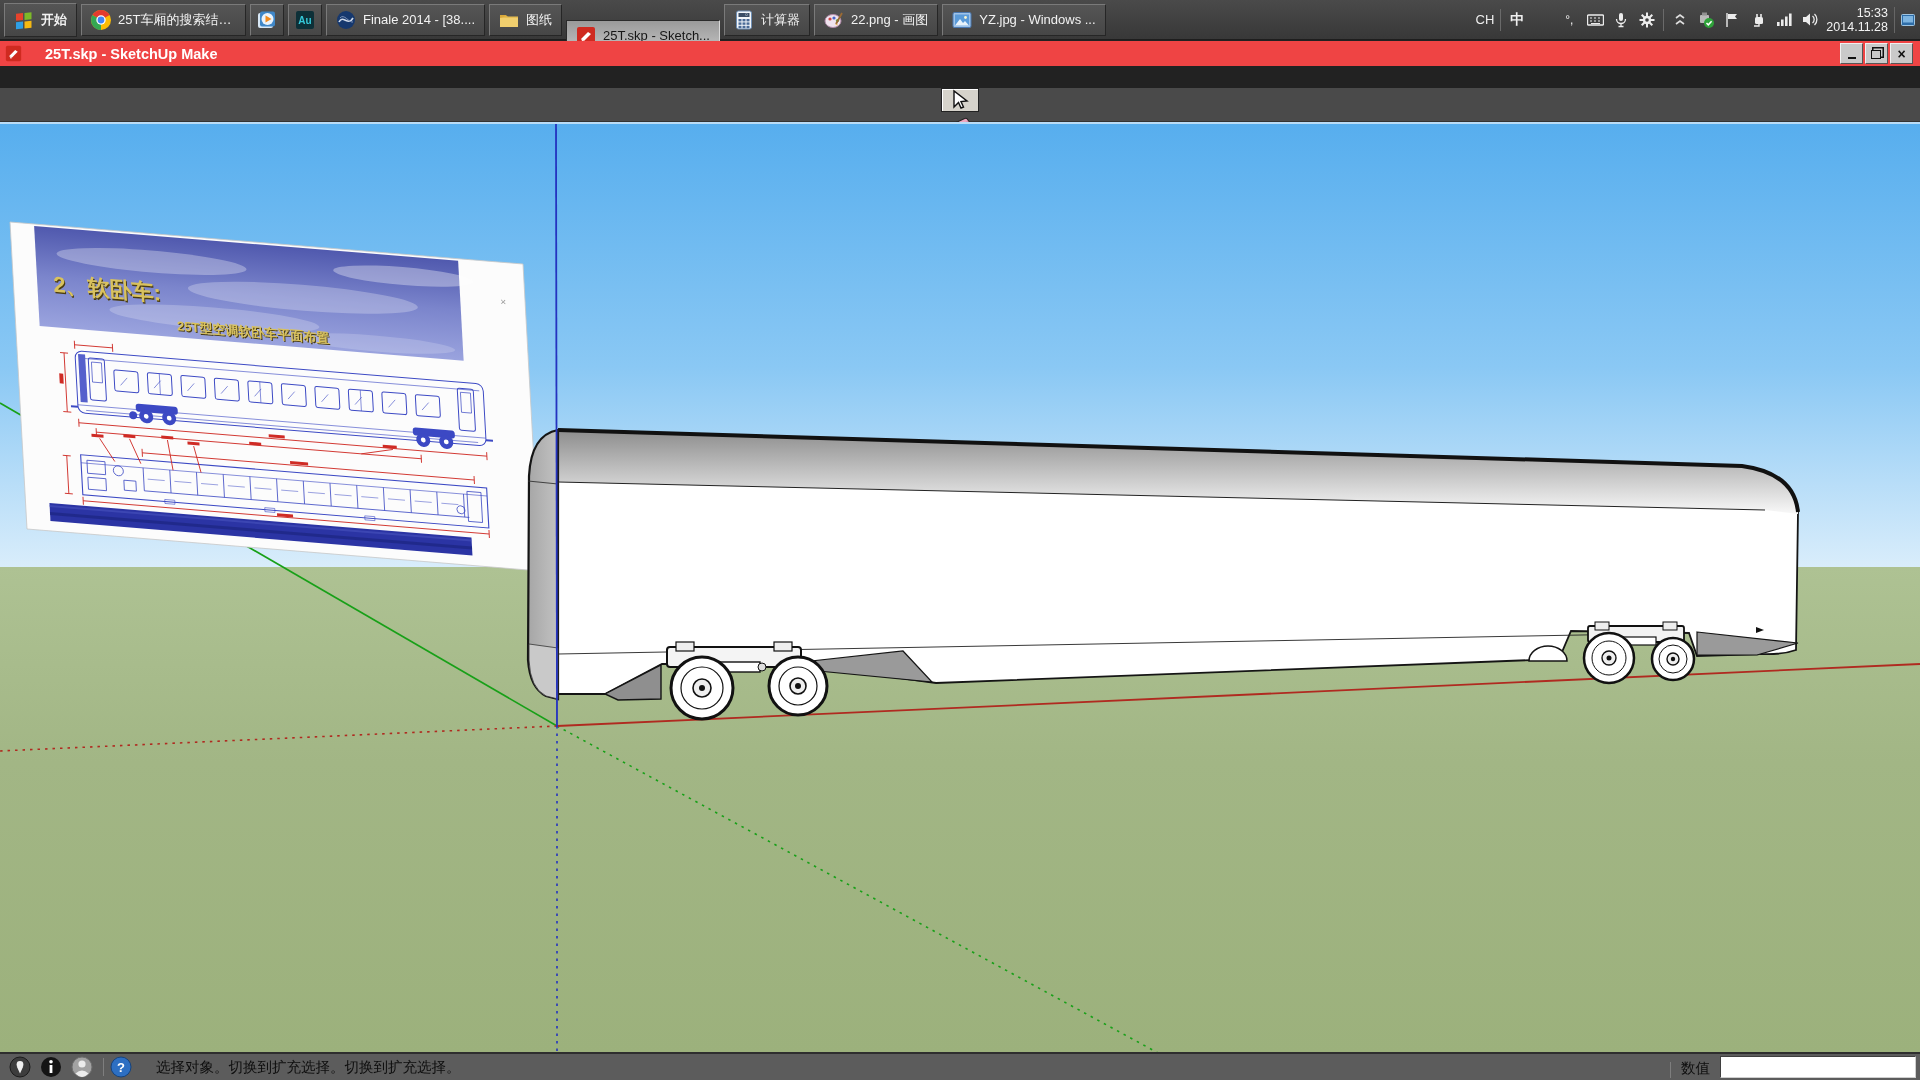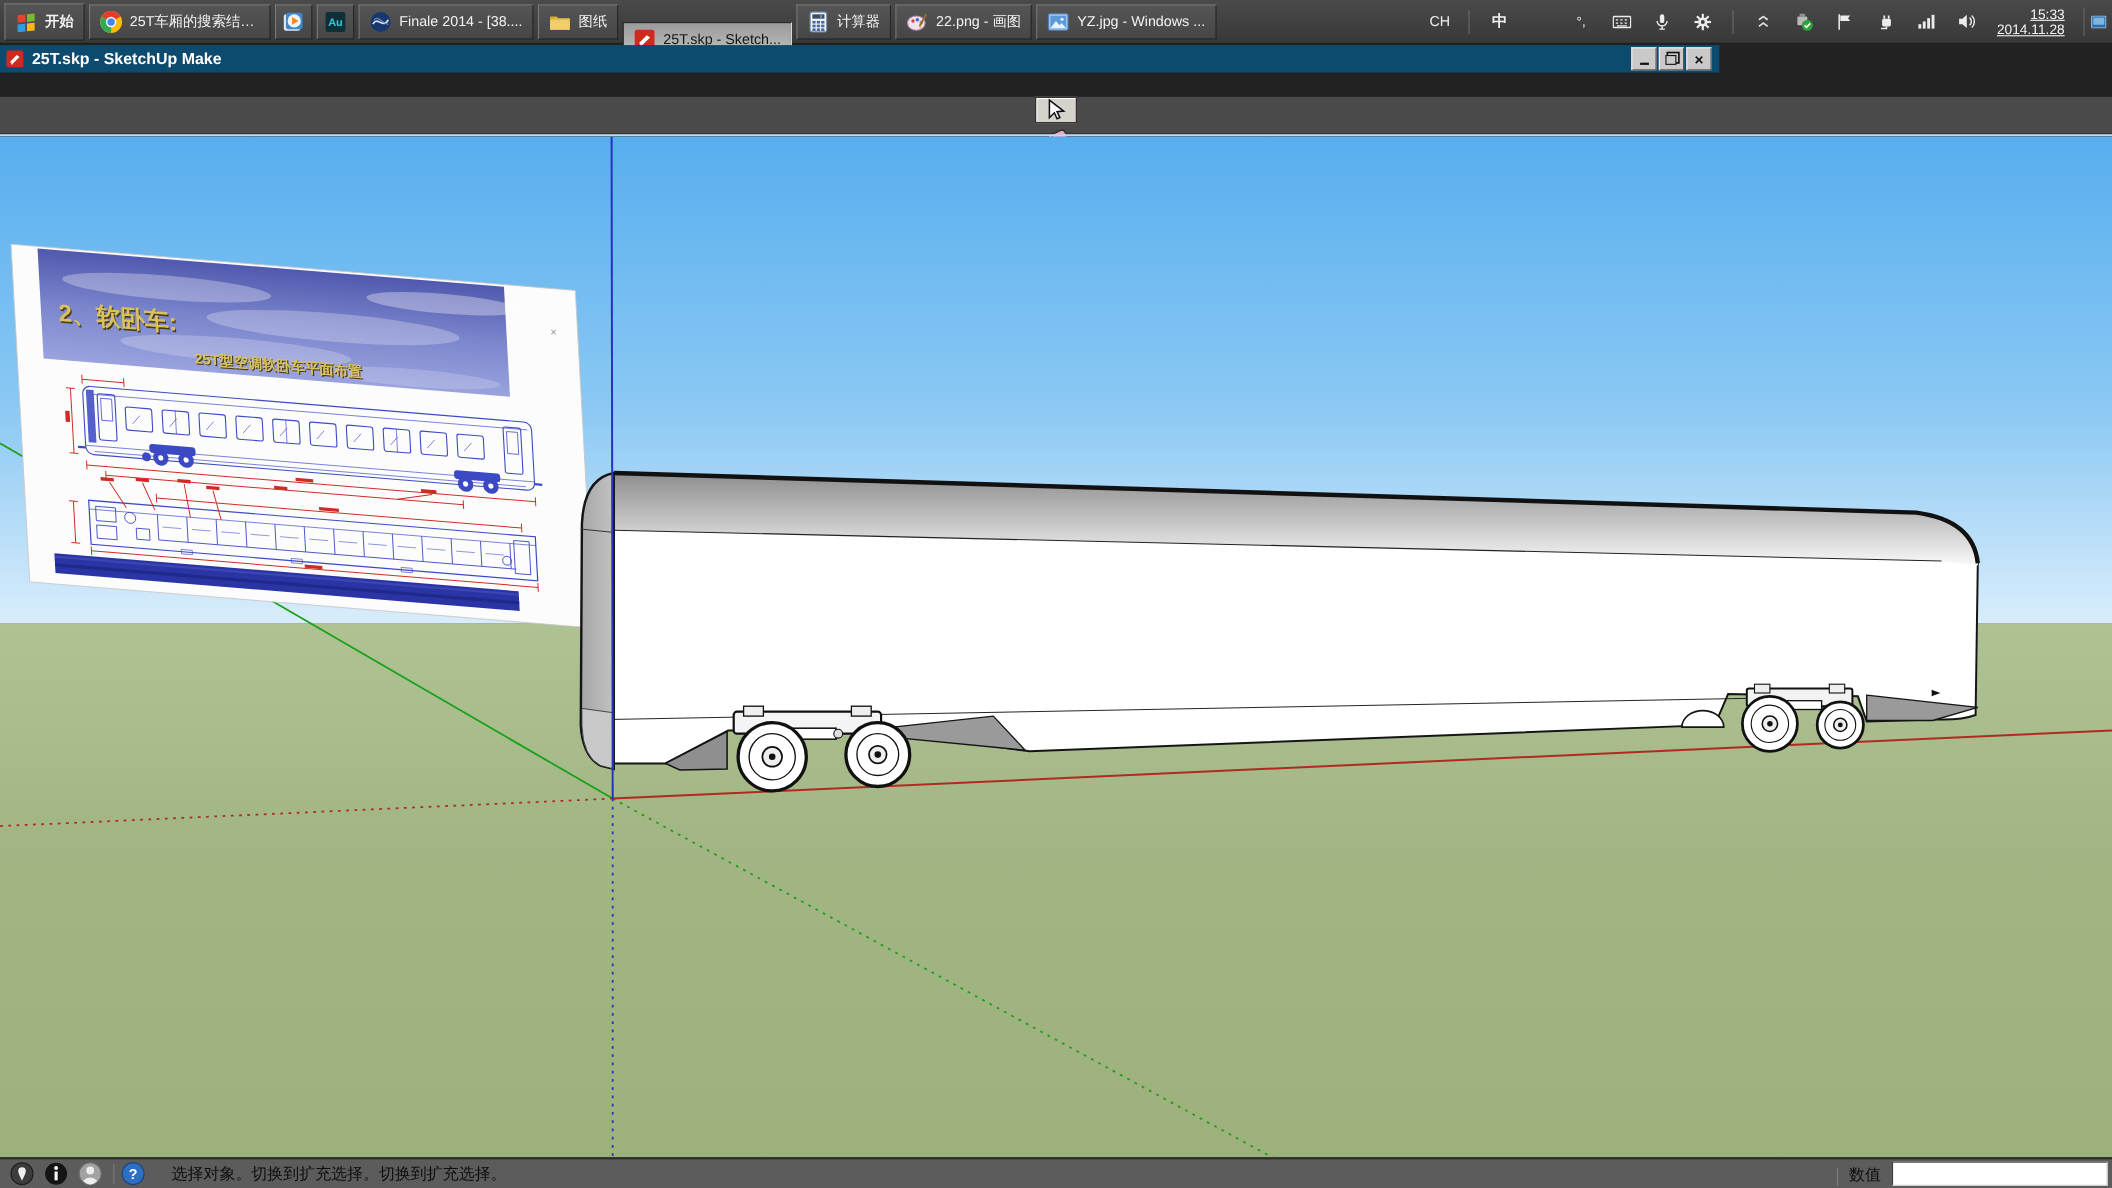--- a/index.html
+++ b/index.html
@@ -11,29 +11,29 @@
     background:linear-gradient(#4a4a4a,#383838);border-bottom:1px solid #1e1e1e;
     display:flex;align-items:center;padding:0 2px;box-sizing:border-box;color:#eee;}
   .tbtn{height:32px;margin:0 2px;display:flex;align-items:center;gap:7px;padding:0 9px;
     background:linear-gradient(#555,#464646);border:1px solid;border-color:#7a7a7a #262626 #262626 #7a7a7a;
     font-size:13px;color:#f2f2f2;white-space:nowrap;overflow:hidden;box-sizing:border-box;cursor:default;}
   .tbtn .lbl{max-width:118px;overflow:hidden;text-overflow:ellipsis;}
   .tbtn.active{background:linear-gradient(#9a9a9a,#c2c2c2);border-color:#2b2b2b #d8d8d8 #d8d8d8 #2b2b2b;color:#161616;margin-top:32px;}
   .tbtn.iconic{padding:0 6px;}
   #start-btn{height:34px;font-weight:bold;}
   .appico{width:20px;height:20px;flex:0 0 auto;}
-  #tray{margin-left:auto;display:flex;align-items:center;gap:17px;height:100%;padding-right:2px;font-size:13px;}
+  #tray{margin-left:auto;display:flex;align-items:center;gap:6px;height:100%;padding-right:2px;font-size:13px;}
   .traydiv{width:1px;height:22px;background:#6a6a6a;}
   .trayico{width:20px;height:20px;display:flex;align-items:center;justify-content:center;color:#efefef;font-size:14px;}
-  #clock{text-align:right;font-size:12.5px;line-height:14px;color:#f2f2f2;text-decoration:underline;}
+  #clock{text-align:right;font-size:12.5px;line-height:14px;color:#f2f2f2;}
   #show-desktop{width:16px;height:26px;display:flex;align-items:center;justify-content:center;border-left:1px solid #666;padding-left:5px;}
 
   
-  #titlebar{position:absolute;left:0;top:41px;width:1563px;height:25px;background:#0c4a6e;
-    display:flex;align-items:center;padding:0 5px;box-sizing:border-box;}
+  #titlebar{position:absolute;left:0;top:41px;width:1920px;height:25px;background:#ef4444;
+    display:flex;align-items:center;padding:0 5px;box-sizing:border-box;gap:16px;}
   #titlebar .title{color:#fff;font-weight:bold;font-size:14.5px;margin-left:7px;}
   #winbtns{margin-left:auto;display:flex;gap:2px;padding-right:2px;}
   .winbtn{width:21px;height:19px;background:#c9c9c9;border:1px solid;border-color:#f0f0f0 #555 #555 #f0f0f0;
     display:flex;align-items:center;justify-content:center;font-size:12px;color:#111;font-weight:bold;line-height:1;}
   .glyph-min{width:8px;height:2px;background:#111;margin-top:9px;}
   .glyph-restore{width:8px;height:7px;border:1.5px solid #111;box-shadow:2px -2px 0 -0.5px #c9c9c9,2px -2px 0 1px #111;margin:2px 2px 0 0;}
 
   #menubar{position:absolute;left:0;top:66px;width:1920px;height:22px;background:#a0a0a0;
     display:flex;align-items:center;font-size:14px;color:#000;border-bottom:1px solid #787878;box-sizing:border-box;}
   .menu-item{padding:1px 10px;margin-left:2px;}

